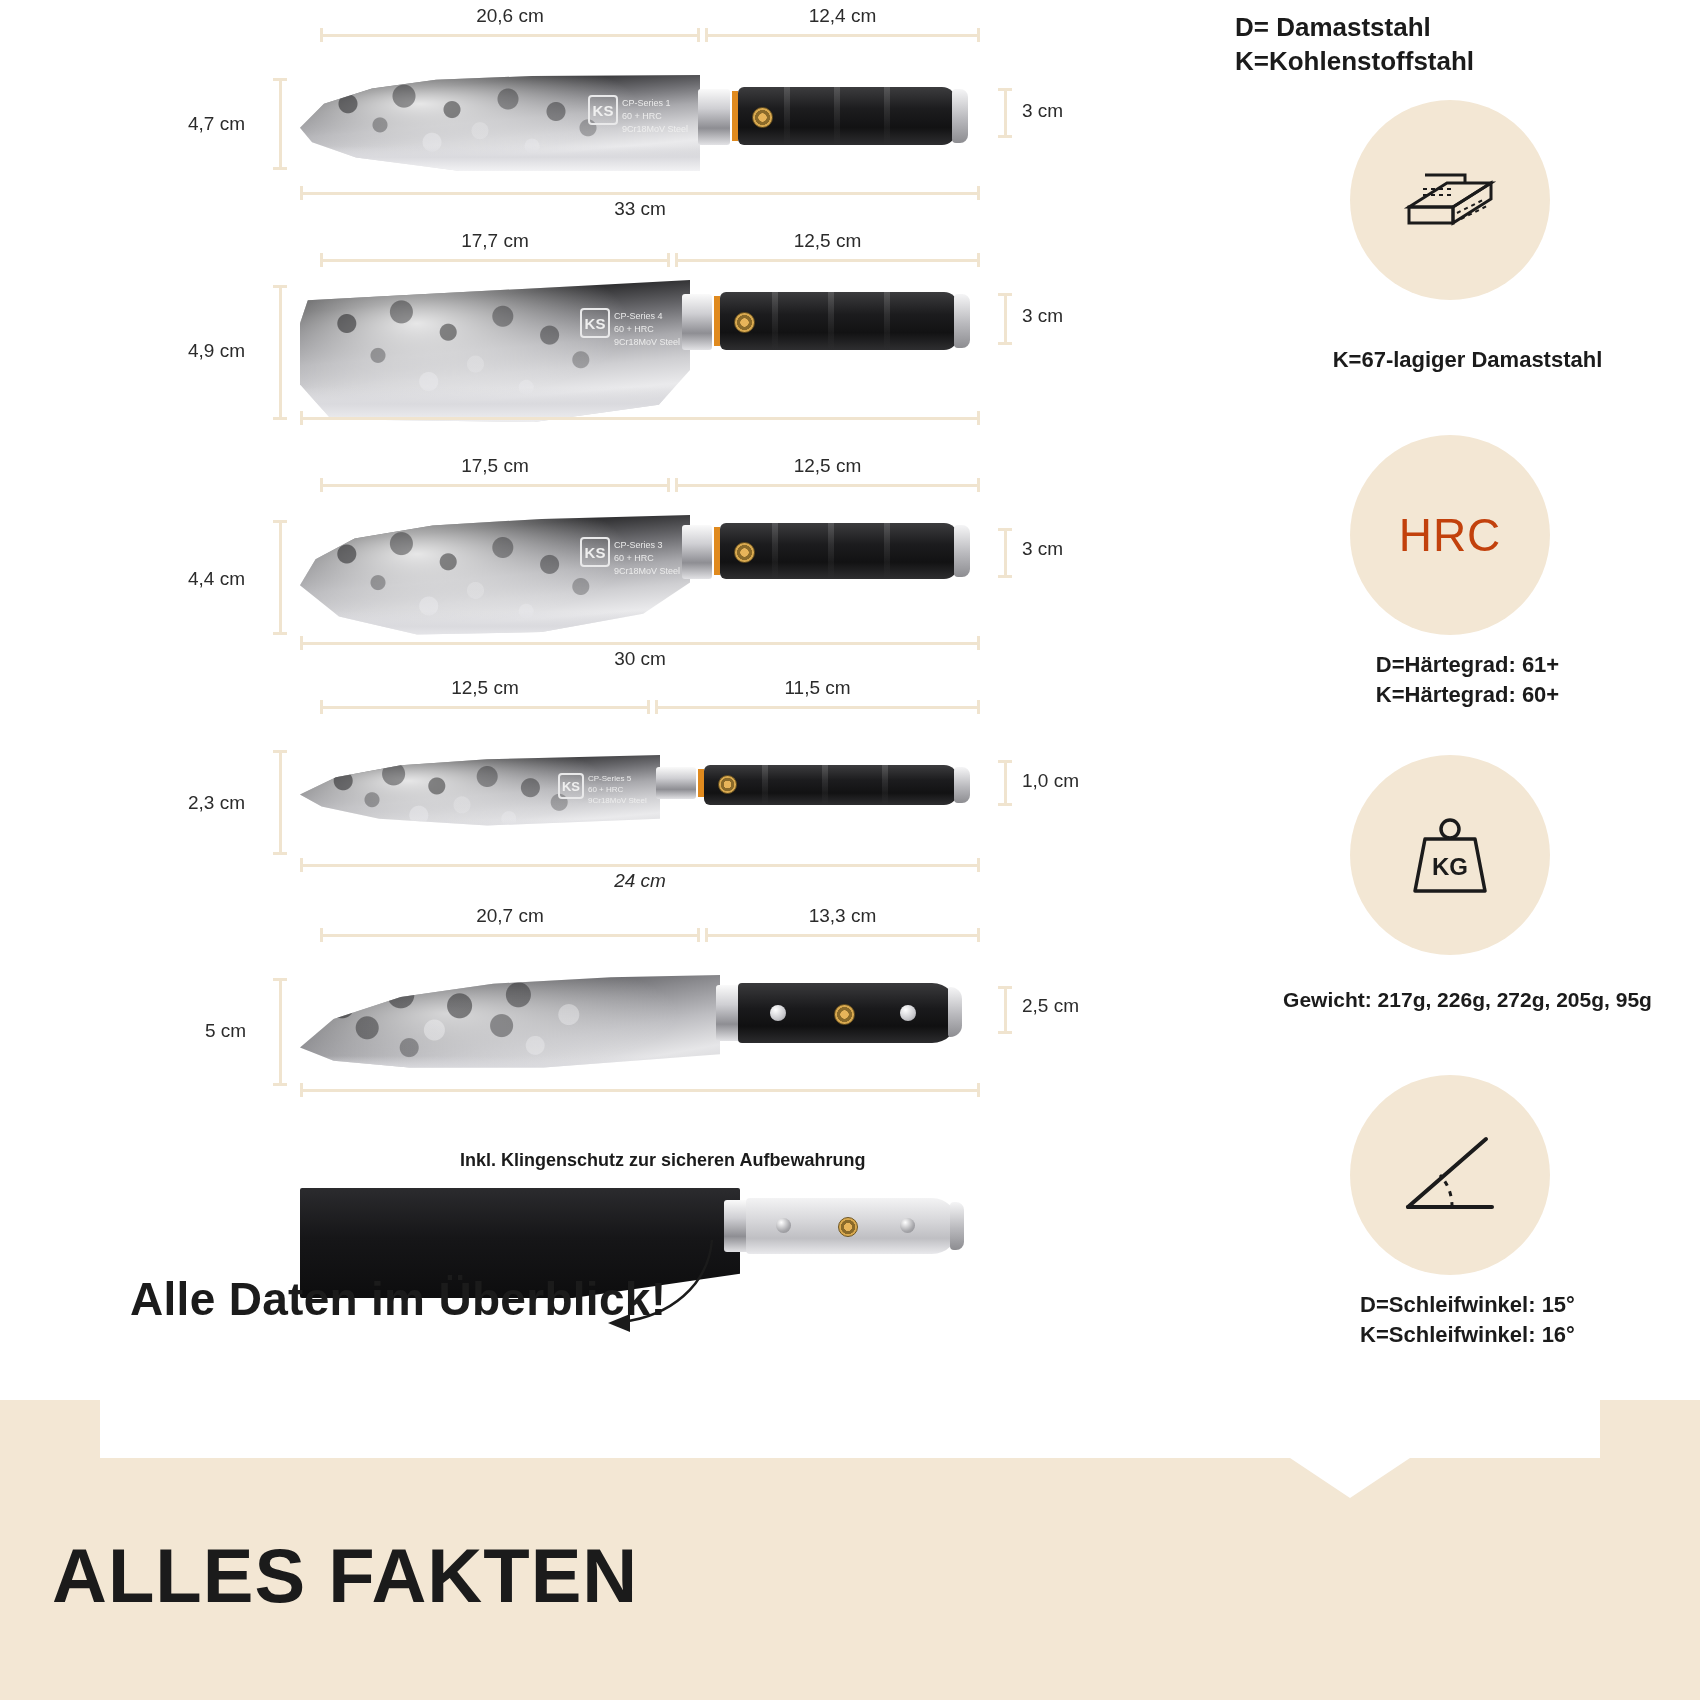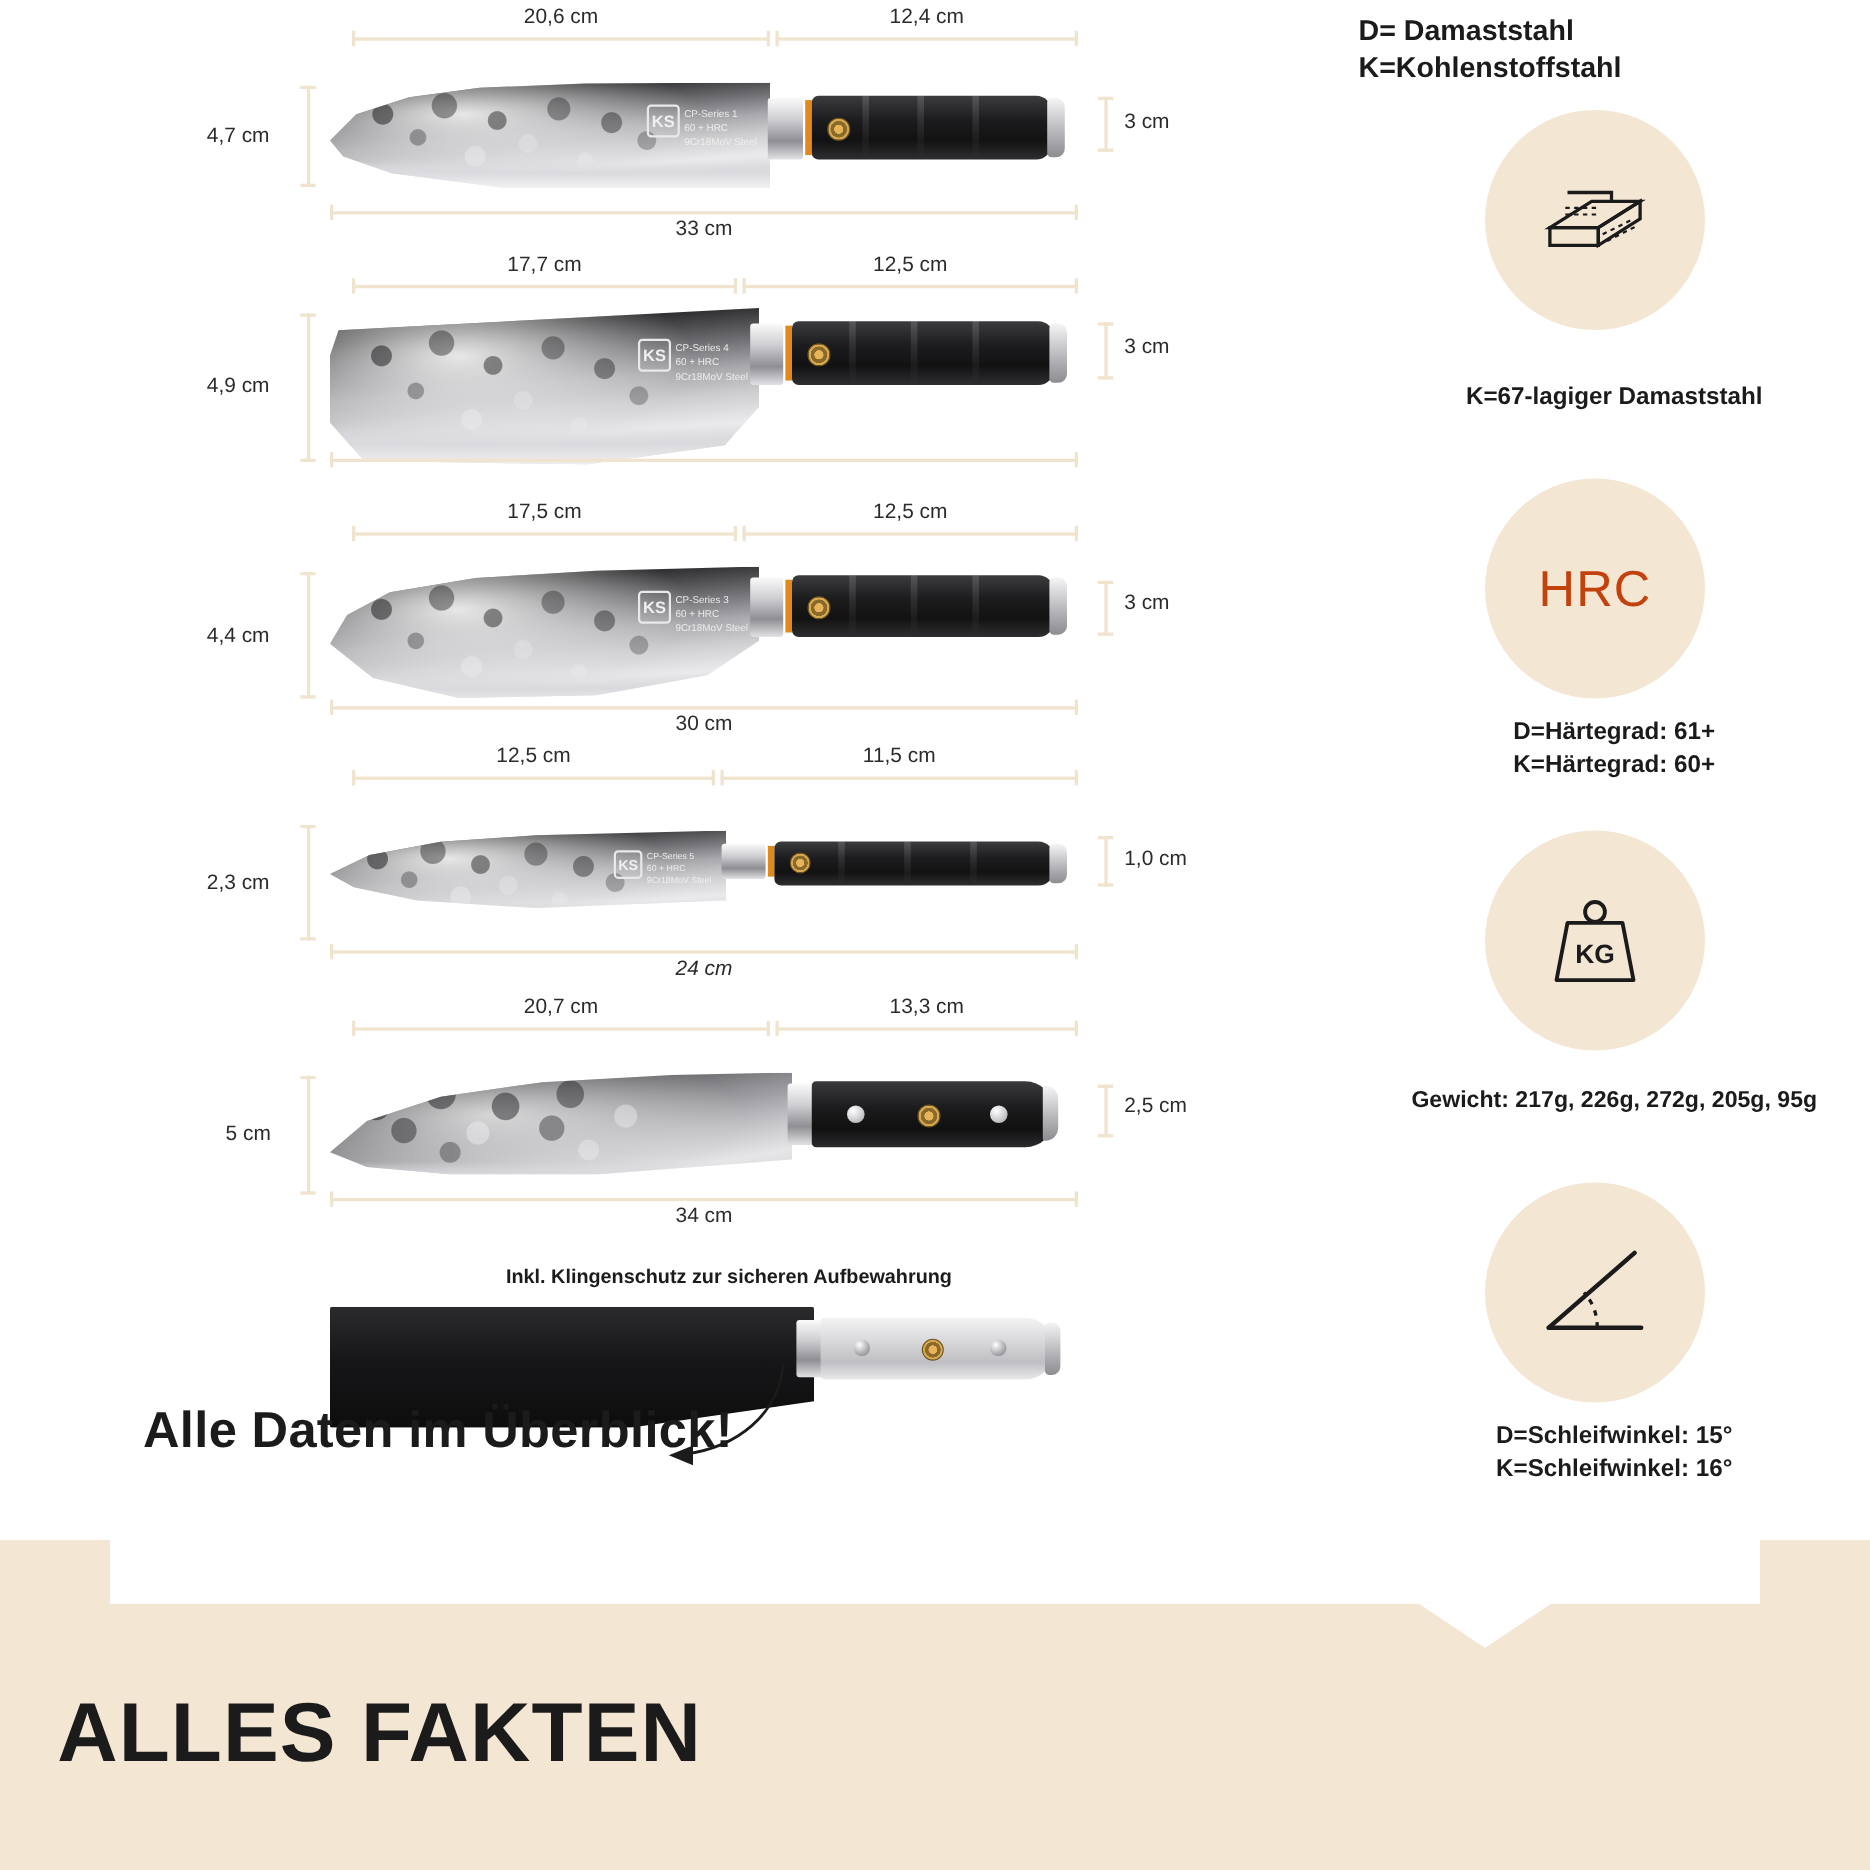--- a/index.html
+++ b/index.html
@@ -437,21 +437,20 @@
         <div class="mosaic" style="left:534px;top:29px;width:19px;height:19px;"></div>
         <div class="rivet" style="left:600px;top:30px;width:16px;height:16px;"></div>
         <div class="handle-end" style="left:648px;top:12px;width:14px;height:50px;border-radius:4px 20px 20px 4px;"></div>
       </div>
 
       <div class="hbar" style="left:300px;top:195px;width:680px;">
         <div class="cap l"></div>
           <div class="line"></div>
           <div class="cap r"></div>
       </div>
-      <div class="hlabel" style="left:300px;top:205px;width:680px;">34 cm</div>
     </div>
 
     <div class="knife-block" style="top:1150px;height:200px;">
       <div class="sheath-note" style="left:460px;top:0;">Inkl. Klingenschutz zur sicheren Aufbewahrung</div>
 
       <div class="knife" style="left:300px;top:38px;width:700px;height:150px;">
         <div class="sheath" style="left:0;top:0;width:440px;height:110px;clip-path:polygon(0% 0%, 100% 0%, 100% 78%, 62% 100%, 0% 100%);"></div>
         <div class="bolster" style="left:424px;top:12px;width:26px;height:52px;"></div>
         <div class="handle" style="left:446px;top:10px;width:212px;height:56px;border-radius:4px 26px 26px 4px;background:linear-gradient(180deg,#f3f3f4 0%,#d7d7da 40%,#bfbfc3 72%,#e9e9ec 100%);"></div>
         <div class="rivet" style="left:476px;top:30px;width:15px;height:15px;background:radial-gradient(circle at 35% 30%,#ffffff,#a8a8ac 60%,#85858a);"></div>

